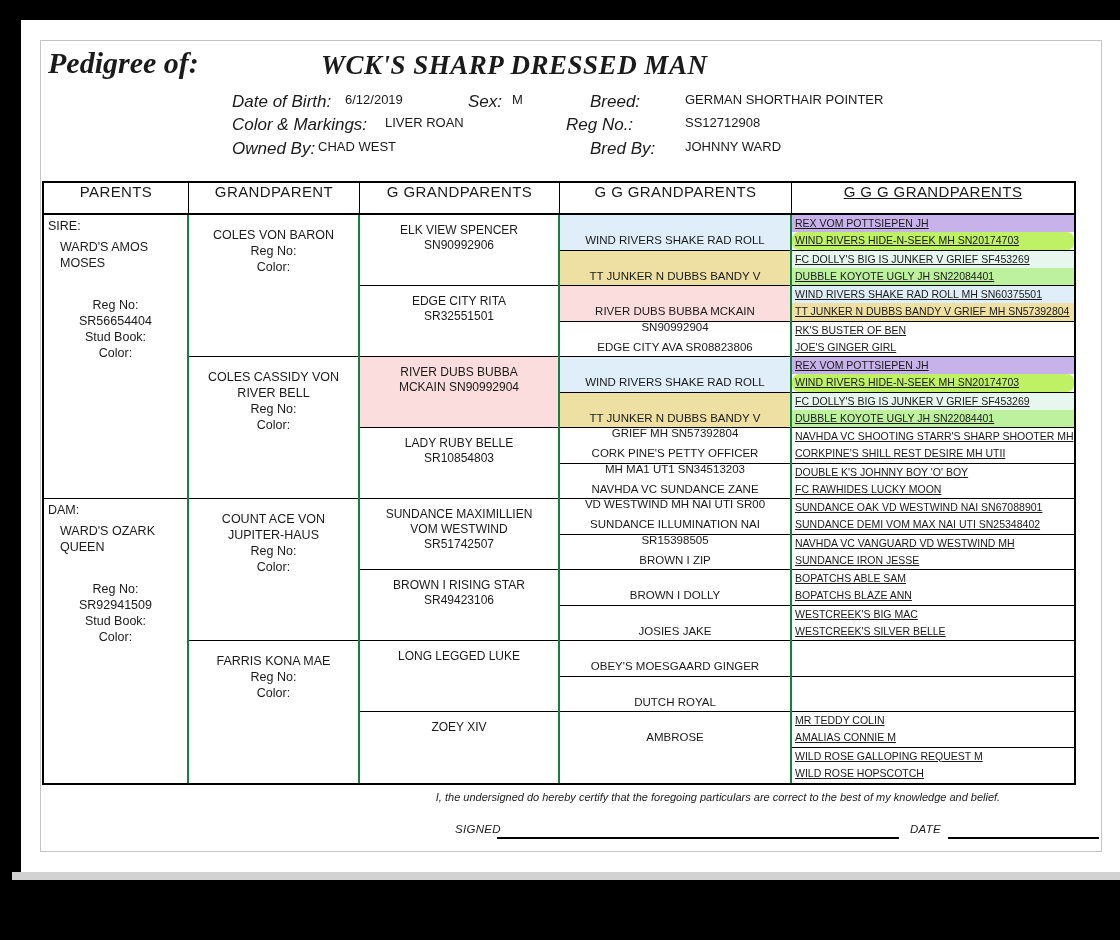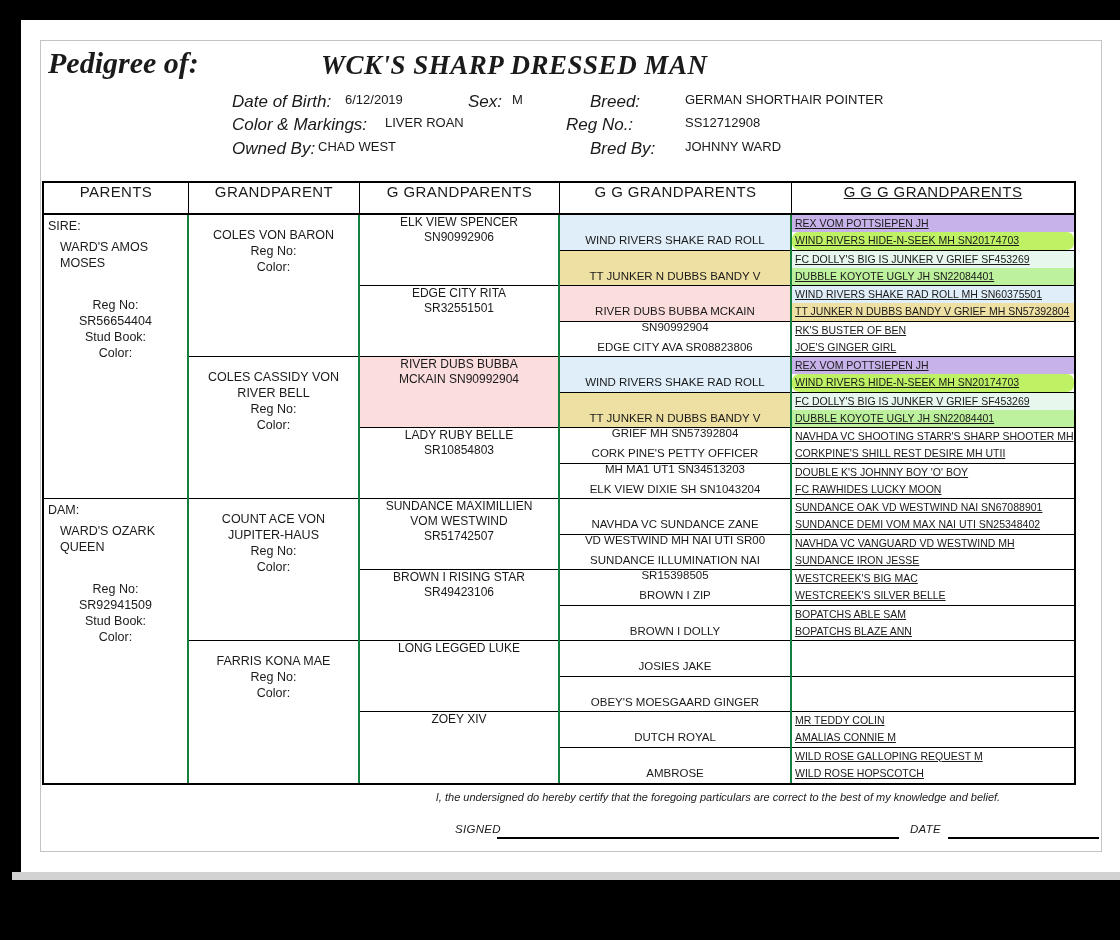--- a/index.html
+++ b/index.html
@@ -32,21 +32,21 @@
   .bodycol > :last-child{border-bottom:none;}
   .prole{text-align:left;padding-left:4px;margin-bottom:6px;}
   .pname{text-align:left;line-height:16px;padding-left:16px;}
   .pgap{height:26px;}
   .pline{text-align:center;line-height:16px;}
 
   .c2cell{height:142px;border-bottom:1px solid #000;font-size:12.5px;padding-top:12px;text-align:center;}
   .gname{line-height:16px;padding:0 8px;}
   .gline{line-height:16px;}
 
-  .c3cell{height:71px;border-bottom:1px solid #000;font-size:12px;text-align:center;}
+  .c3cell{height:71px;border-bottom:1px solid #000;font-size:12px;padding-top:8px;text-align:center;}
   .c3line{line-height:15px;padding:0 4px;}
 
   .c4cell{height:35.5px;border-bottom:1px solid #000;font-size:11.5px;padding-top:18px;text-align:center;}
   .c4line{line-height:15.5px;}
 
   .c5box{height:35.5px;border-bottom:1px solid #000;display:flex;flex-direction:column;}
   .slot{flex:1;overflow:hidden;font-size:10.5px;line-height:15px;padding:1px 0 16px 3px;text-align:left;}
 
   
   .hl-blue{background:#dfeef9;}
@@ -209,24 +209,20 @@
         </div>
         <div class="c4cell hl-yellow">
           <div class="c4line">TT JUNKER N DUBBS BANDY V</div>
           <div class="c4line">GRIEF MH SN57392804</div>
         </div>
         <div class="c4cell">
           <div class="c4line">CORK PINE'S PETTY OFFICER</div>
           <div class="c4line">MH MA1 UT1 SN34513203</div>
         </div>
         <div class="c4cell">
-          <div class="c4line">ELK VIEW DIXIE SH SN1043204</div>
-          <div class="c4line"></div>
-        </div>
-        <div class="c4cell">
           <div class="c4line">NAVHDA VC SUNDANCE ZANE</div>
           <div class="c4line">VD WESTWIND MH NAI UTI SR00</div>
         </div>
         <div class="c4cell">
           <div class="c4line">SUNDANCE ILLUMINATION NAI</div>
           <div class="c4line">SR15398505</div>
         </div>
         <div class="c4cell">
           <div class="c4line">BROWN I ZIP</div>
           <div class="c4line"></div>
@@ -288,26 +284,26 @@
         </div>
         <div class="c5box">
           <div class="slot">SUNDANCE OAK VD WESTWIND NAI SN67088901</div>
           <div class="slot">SUNDANCE DEMI VOM MAX NAI UTI SN25348402</div>
         </div>
         <div class="c5box">
           <div class="slot">NAVHDA VC VANGUARD VD WESTWIND MH</div>
           <div class="slot">SUNDANCE IRON JESSE</div>
         </div>
         <div class="c5box">
+          <div class="slot">BOPATCHS ABLE SAM</div>
+          <div class="slot">BOPATCHS BLAZE ANN</div>
+        </div>
+        <div class="c5box">
           <div class="slot">WESTCREEK'S BIG MAC</div>
           <div class="slot">WESTCREEK'S SILVER BELLE</div>
-        </div>
-        <div class="c5box">
-          <div class="slot">BOPATCHS ABLE SAM</div>
-          <div class="slot">BOPATCHS BLAZE ANN</div>
         </div>
         <div class="c5box">
           <div class="slot"></div>
           <div class="slot"></div>
         </div>
         <div class="c5box">
           <div class="slot"></div>
           <div class="slot"></div>
         </div>
         <div class="c5box">

